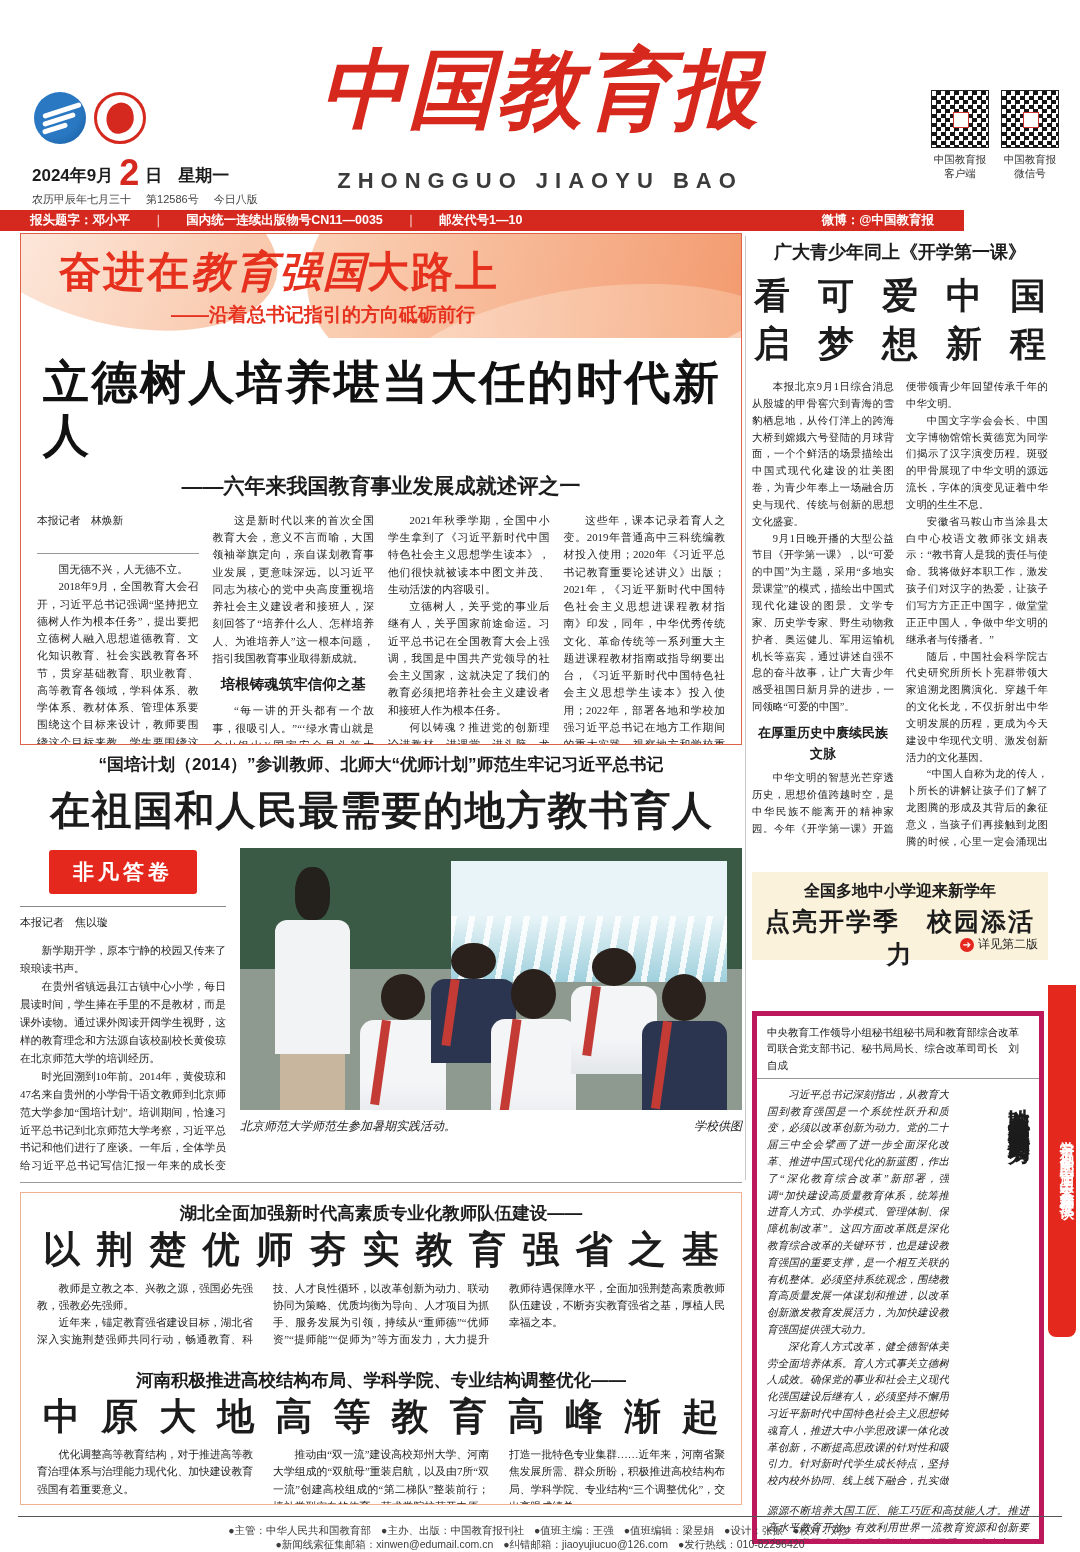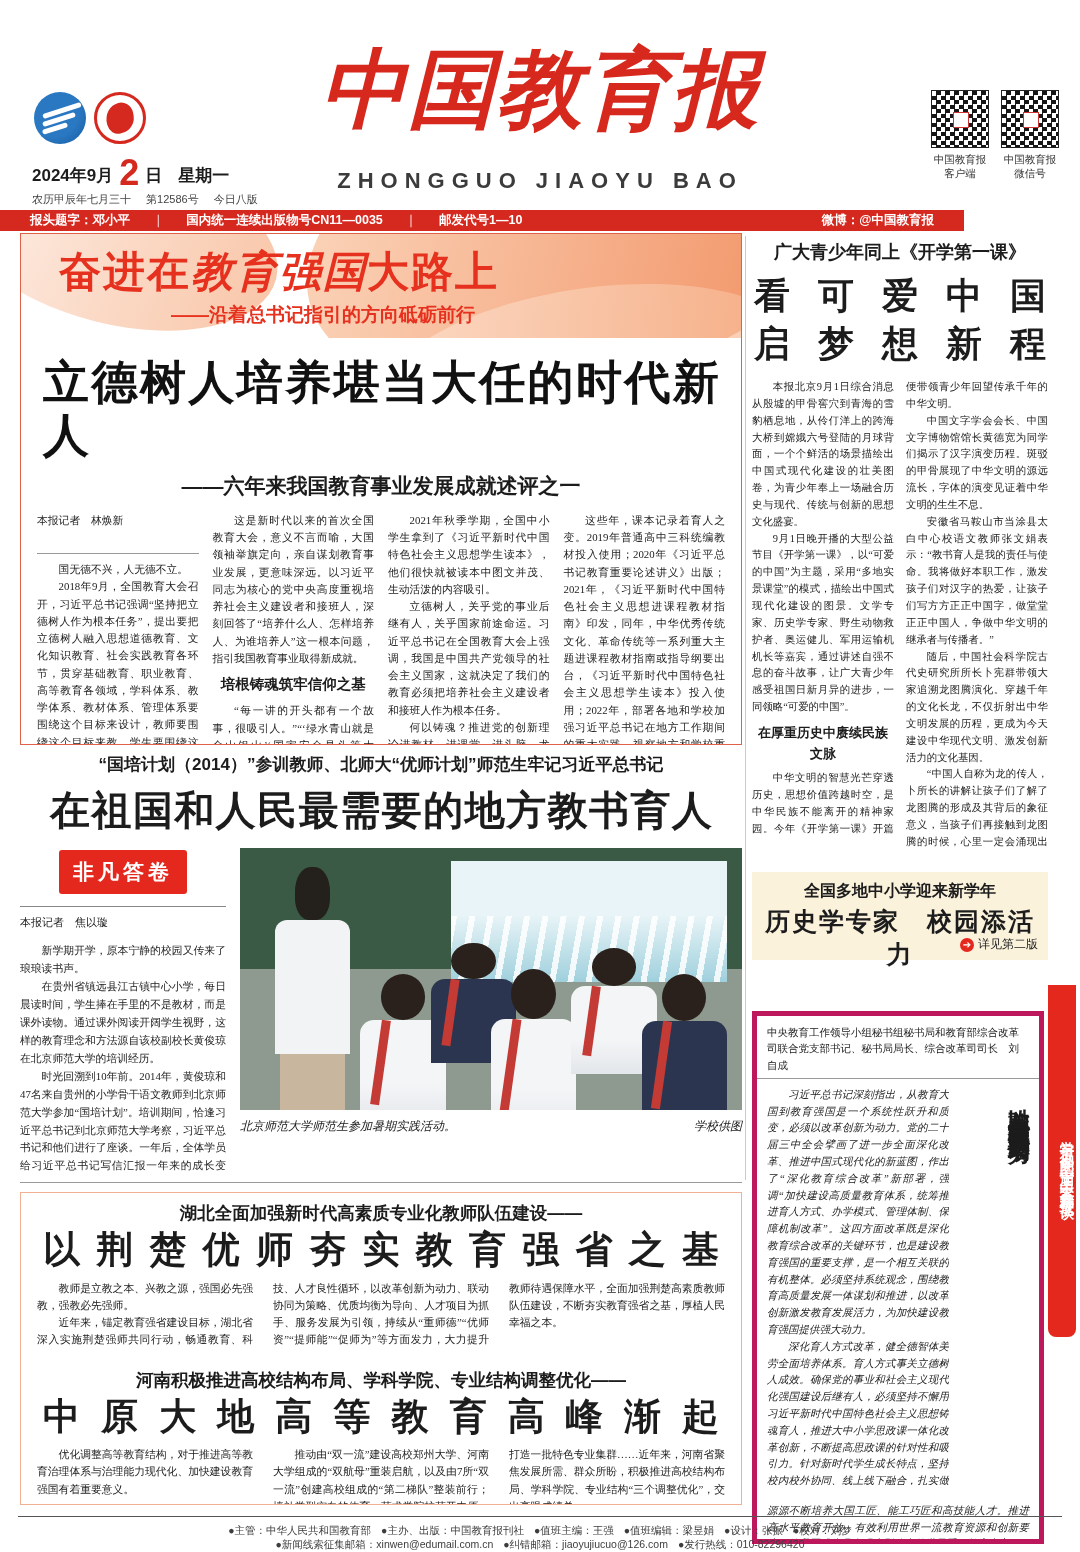--- a/index.html
+++ b/index.html
@@ -60,21 +60,21 @@
              font-family:"Liberation Sans",sans-serif;margin:6px 0;break-inside:avoid;}
   .lead-body .subhead{font-size:14.5px;}
   
   .sec{position:absolute;left:20px;top:752px;width:722px;}
   .sec-kicker div{font-size:17px;font-weight:bold;line-height:1.55;}
   .sec-kicker .k1{text-align:center;}
   .sec-kicker .k2{padding-left:74px;}
   .sec-headline{margin:8px 30px 0;font-size:40px;font-weight:900;line-height:1.2;}
   .sec-row{display:flex;margin-top:14px;gap:14px;}
   .sec-left{width:206px;flex:none;}
-  .badge{display:block;width:128px;margin:2px auto 0;background:#e5281e;color:#fff;text-align:center;
+  .badge{display:block;width:148px;margin:2px auto 0;background:#e5281e;color:#fff;text-align:center;
          font-size:21px;font-weight:bold;padding:8px 0;border-radius:3px;letter-spacing:4px;}
   .badge-rule{border:none;border-top:1px solid #888;margin:12px 0 8px;}
   .sec-byline{font-size:11px;margin:4px 0 12px;}
   .sec-body{font-size:10.8px;line-height:1.66;text-align:justify;height:230px;overflow:hidden;}
   .photo-wrap{flex:1;}
   .photo{position:relative;width:100%;height:262px;background:#8e9a8f;overflow:hidden;}
   .board{position:absolute;left:0;top:0;width:100%;height:46%;background:#39584474;background:#3a5a46;}
   .mural{position:absolute;left:42%;top:5%;width:55%;height:46%;
          background:linear-gradient(#e8f4f7 0 45%,#9fd0dd);}
   .mural::after{content:"";position:absolute;inset:45% 0 0 0;
@@ -295,21 +295,21 @@
         <p>中华文明的智慧光芒穿透历史，思想价值跨越时空，是中华民族不能离开的精神家园。今年《开学第一课》开篇便带领青少年回望传承千年的中华文明。</p>
         <p>中国文字学会会长、中国文字博物馆馆长黄德宽为同学们揭示了汉字演变历程。斑驳的甲骨展现了中华文明的源远流长，字体的演变见证着中华文明的生生不息。</p>
         <p>安徽省马鞍山市当涂县太白中心校语文教师张文娟表示：“教书育人是我的责任与使命。我将做好本职工作，激发孩子们对汉字的热爱，让孩子们写方方正正中国字，做堂堂正正中国人，争做中华文明的继承者与传播者。”</p>
         <p>随后，中国社会科学院古代史研究所所长卜宪群带领大家追溯龙图腾演化。穿越千年的文化长龙，不仅折射出中华文明发展的历程，更成为今天建设中华现代文明、激发创新活力的文化基因。</p>
         <p>“中国人自称为龙的传人，卜所长的讲解让孩子们了解了龙图腾的形成及其背后的象征意义，当孩子们再接触到龙图腾的时候，心里一定会涌现出民族自豪感和文化自信。”福建省龙岩市第一中学锦山学校教师阮定天说。</p>
       </div>
   </div>
 
   <div class="hl-box sans">
     <div class="hl-l1">全国多地中小学迎来新学年</div>
-    <div class="hl-l2">历史学专家　校园添活力</div>
+    <div class="hl-l2">点亮开学季　校园添活力</div>
     <div class="hl-more">
       <span class="arrow-ic">➔</span>
       <span>详见第二版</span>
     </div>
   </div>
 
   <div class="reform-box">
     <div class="reform-byline sans">中央教育工作领导小组秘书组秘书局和教育部综合改革司联合党支部书记、秘书局局长、综合改革司司长　刘自成</div>
     <div class="reform-main">
       <div class="reform-text">

